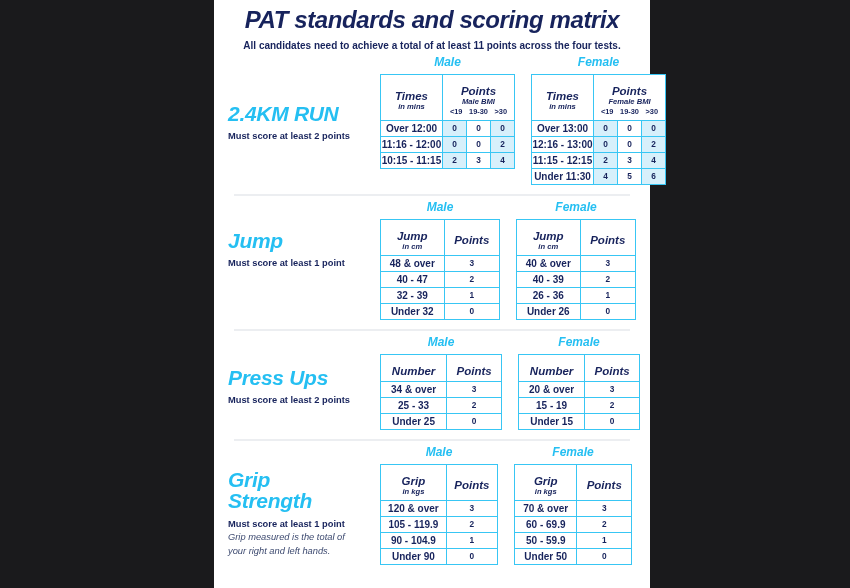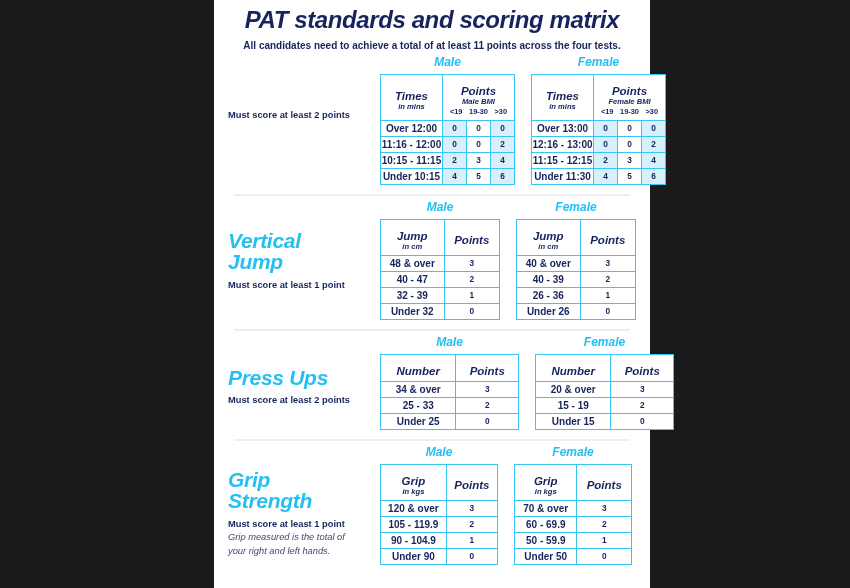--- a/index.html
+++ b/index.html
@@ -72,21 +72,21 @@
     font-style:italic;
     font-weight:bold;
     margin:0 0 5px 0;
   }
   table{
     border-collapse:collapse;
     background:#fff;
   }
   table.run{width:135px;}
   table.jump{width:120px;}
-  table.press{width:139px;}
+  table.press{width:122px;}
   table.grip{width:118px;}
   td,th{
     border:1px solid #38c6f4;
     text-align:center;
     color:#17235c;
     padding:0;
     font-weight:600;
   }
   .thead-main{
     font-size:11.5px;
@@ -131,20 +131,21 @@
 
 <div class="page">
 
   <div class="hdr">
     <h1>PAT standards and scoring matrix</h1>
     <p class="sub">All candidates need to achieve a total of at least 11 points across the four tests.</p>
   </div>
 
   <div class="section">
     <div class="leftcol run">
+      <p class="sect-title">2.4KM RUN</p>
       <p class="sect-note">Must score at least 2 points</p>
     </div>
     <div class="tables">
 
       <div class="tblwrap">
         <div class="gender">Male</div>
         <table class="run">
           <tbody>
               <tr>
             <th class="thead-main" rowspan="1">
@@ -172,26 +173,20 @@
             <td class="ptcell tint">0</td>
             <td class="ptcell plain">0</td>
             <td class="ptcell tint">2</td>
           </tr>
           <tr class="datarow">
             <td class="label">10:15 - 11:15</td>
             <td class="ptcell tint">2</td>
             <td class="ptcell plain">3</td>
             <td class="ptcell tint">4</td>
           </tr>
-          <tr class="datarow">
-            <td class="label">Under 10:15</td>
-            <td class="ptcell tint">4</td>
-            <td class="ptcell plain">5</td>
-            <td class="ptcell tint">6</td>
-          </tr>
         </tbody>
           </table>
       </div>
 
       <div class="tblwrap">
         <div class="gender">Female</div>
         <table class="run">
           <tbody>
               <tr>
             <th class="thead-main">
@@ -236,21 +231,20 @@
           </table>
       </div>
 
     </div>
   </div>
 
   <div class="divider"></div>
 
   <div class="section">
     <div class="leftcol jump">
-      <p class="sect-title">Vertical</p>
       <p class="sect-title">Jump</p>
       <p class="sect-note">Must score at least 1 point</p>
     </div>
     <div class="tables">
 
       <div class="tblwrap">
         <div class="gender">Male</div>
         <table class="jump">
           <tbody>
               <tr>

